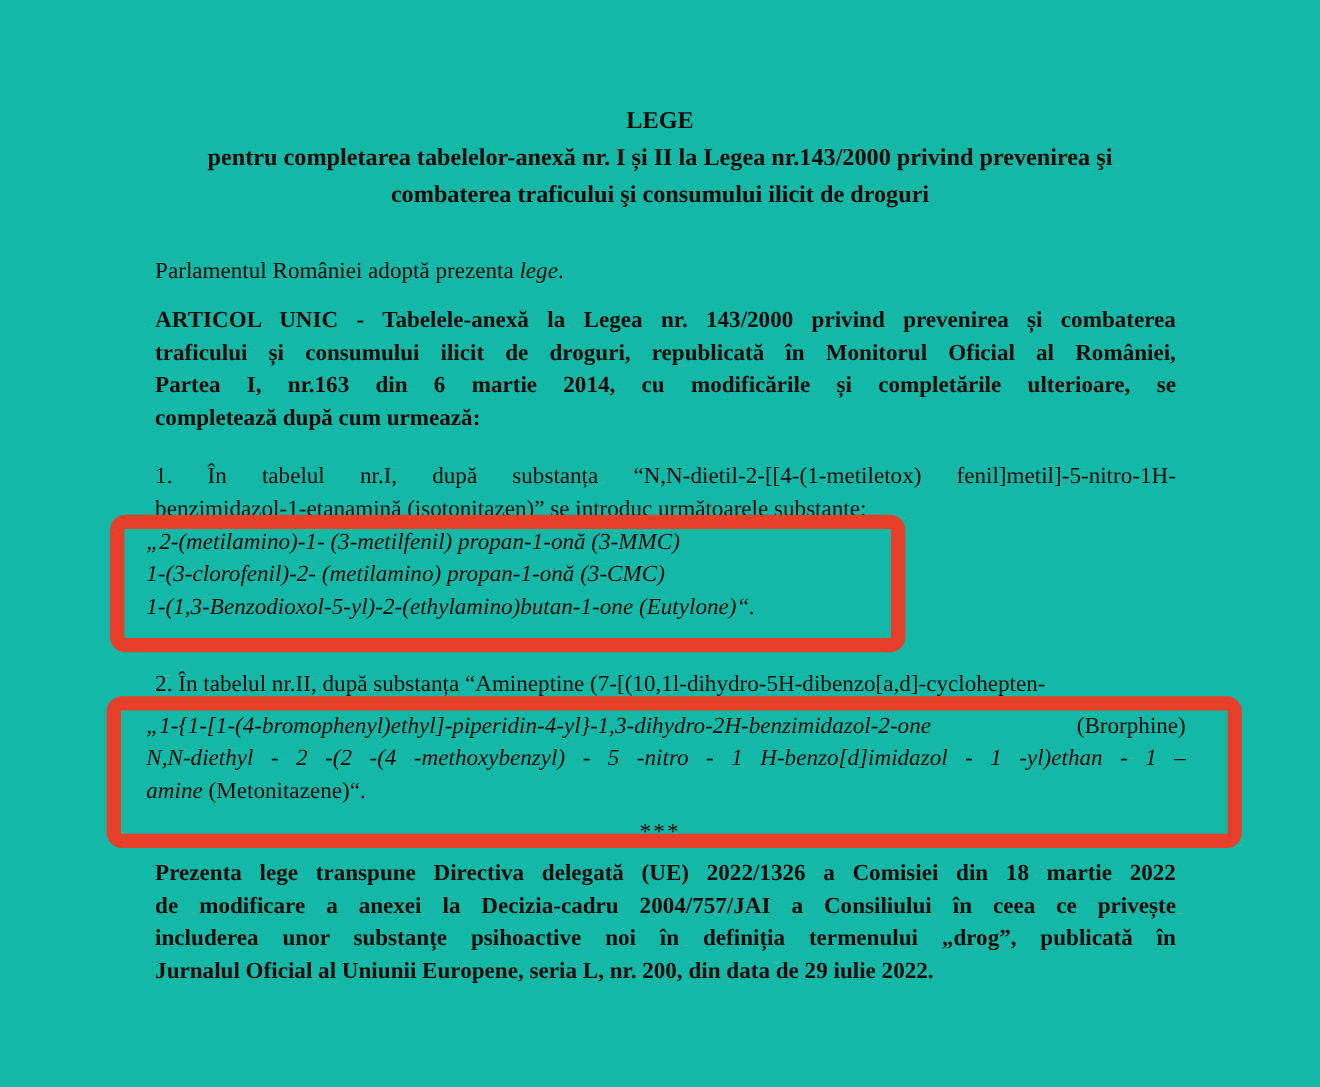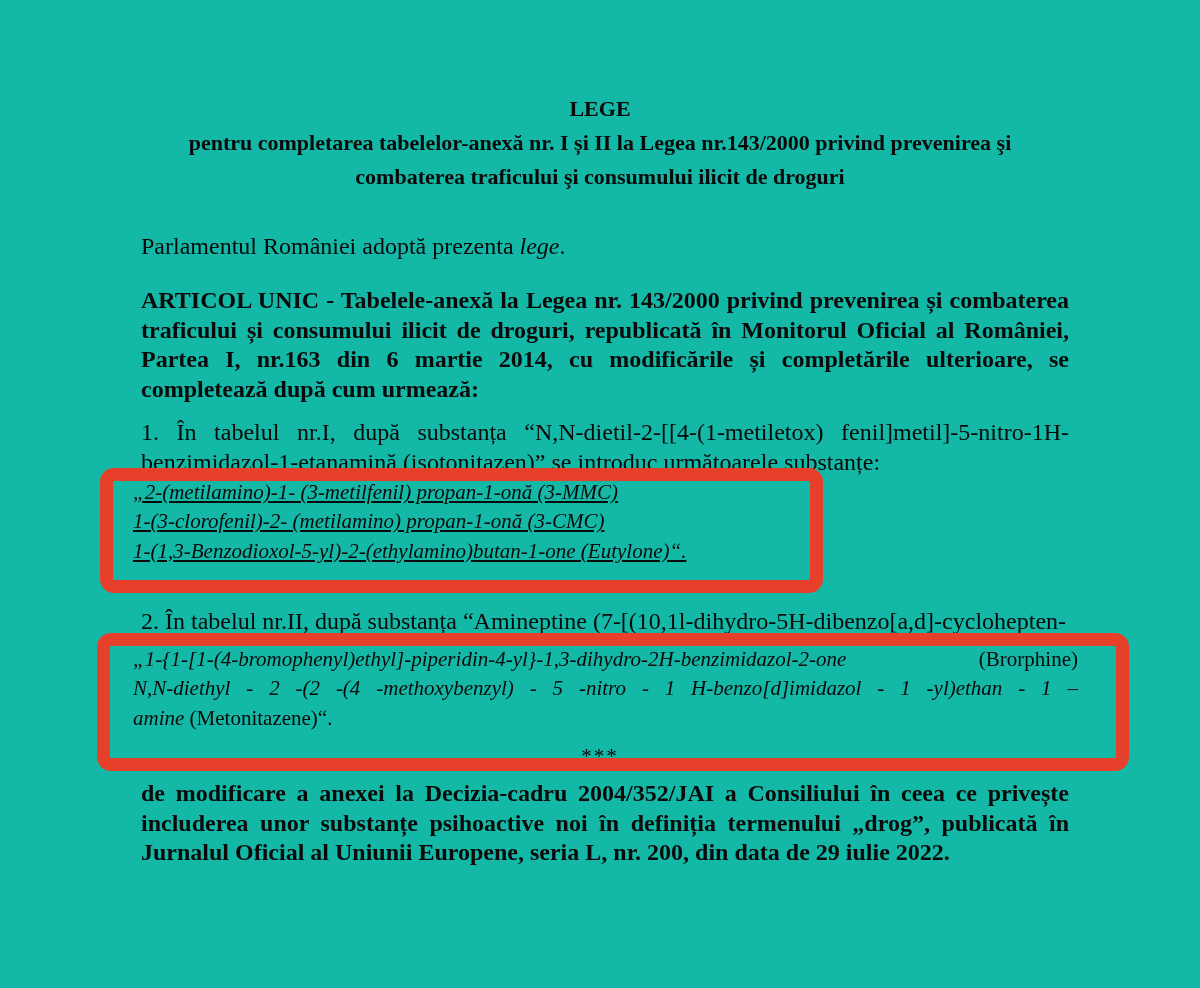--- a/index.html
+++ b/index.html
@@ -24,21 +24,21 @@
     font-weight: bold;
     font-size: 22px;
     line-height: 34px;
   }
   #title-block .line { text-align: center; }
 
   
   .body-par {
     left: 141px;
     width: 928px;
-    font-size: 24px;
+    font-size: 21px;
     line-height: 29.5px;
   }
   .bold { font-weight: bold; }
   .italic { font-style: italic; }
 
   
   .jpara .line { text-align: justify; text-align-last: justify; }
   .jpara .line:last-child { text-align: justify; text-align-last: left; }
 
   
@@ -53,21 +53,21 @@
   #red-box-1 { left: 100px; top: 468px; width: 697px; height: 99px; }
   #red-box-2 { left: 97px;  top: 633px; width: 1006px; height: 112px; }
 
   
   .box-text {
     font-size: 21px;
     line-height: 29.3px;
     font-style: italic;
     z-index: 1;
   }
-  #box1-text { left: 133px; top: 478px; width: 650px; text-decoration: underline; }
+  #box1-text { left: 133px; top: 478px; width: 650px; }
   #box1-text .line { text-align: left; white-space: nowrap; }
   #box2-text { left: 133px; top: 645px; width: 945px; }
   #box2-text .line { text-align: justify; text-align-last: justify; }
   #box2-text .line:last-child { text-align: center; text-align-last: left; }
   .roman { font-style: normal; }
 
   #separator {
     left: 0; right: 0; top: 744px;
     text-align: center;
     font-size: 21px;
@@ -82,21 +82,21 @@
   <div id="title-block" class="abs">
       <div class="line">LEGE</div>
       <div class="line">pentru completarea tabelelor-anexă nr. I și II la Legea nr.143/2000 privind prevenirea şi</div>
       <div class="line">combaterea traficului şi consumului ilicit de droguri</div>
     </div>
 
   <div class="abs body-par" style="top:232px;">
     <span>Parlamentul României adoptă prezenta </span><span class="italic">lege</span><span>.</span>
   </div>
 
-  <div class="abs body-par bold jpara" style="top:286px;">
+  <div class="abs body-par bold jpara" style="top:276px;">
       <div class="line">ARTICOL UNIC - Tabelele-anexă la Legea nr. 143/2000 privind prevenirea și combaterea</div>
       <div class="line">traficului și consumului ilicit de droguri, republicată în Monitorul Oficial al României,</div>
       <div class="line">Partea I, nr.163 din 6 martie 2014, cu modificările și completările ulterioare, se</div>
       <div class="line">completează după cum urmează:</div>
     </div>
 
   <div class="abs body-par jpara" style="top:418px;">
       <div class="line">1.  În tabelul nr.I, după substanța “N,N-dietil-2-[[4-(1-metiletox) fenil]metil]-5-nitro-1H-</div>
       <div class="line">benzimidazol-1-etanamină (isotonitazen)” se introduc următoarele substanțe:</div>
     </div>
@@ -123,18 +123,19 @@
     <div class="line">
       <span>amine </span><span class="roman">(Metonitazene)</span><span class="roman">“.</span>
     </div>
   </div>
 
   <div id="red-box-2" class="abs red-box" style="border-color: rgb(230, 64, 42);"></div>
 
   <div id="separator" class="abs">***</div>
 
   <div class="abs body-par bold jpara" style="top:779px;">
-      <div class="line">de modificare a anexei la Decizia-cadru 2004/352/JAI a Consiliului în ceea ce privește</div>
+      <div class="line">Prezenta lege transpune Directiva delegată (UE) 2022/1326 a Comisiei din 18 martie 2022</div>
+      <div class="line">de modificare a anexei la Decizia-cadru 2004/757/JAI a Consiliului în ceea ce privește</div>
       <div class="line">includerea unor substanțe psihoactive noi în definiția termenului „drog”, publicată în</div>
       <div class="line">Jurnalul Oficial al Uniunii Europene, seria L, nr. 200, din data de 29 iulie 2022.</div>
     </div>
 
 </div>
 
 </body></html>

